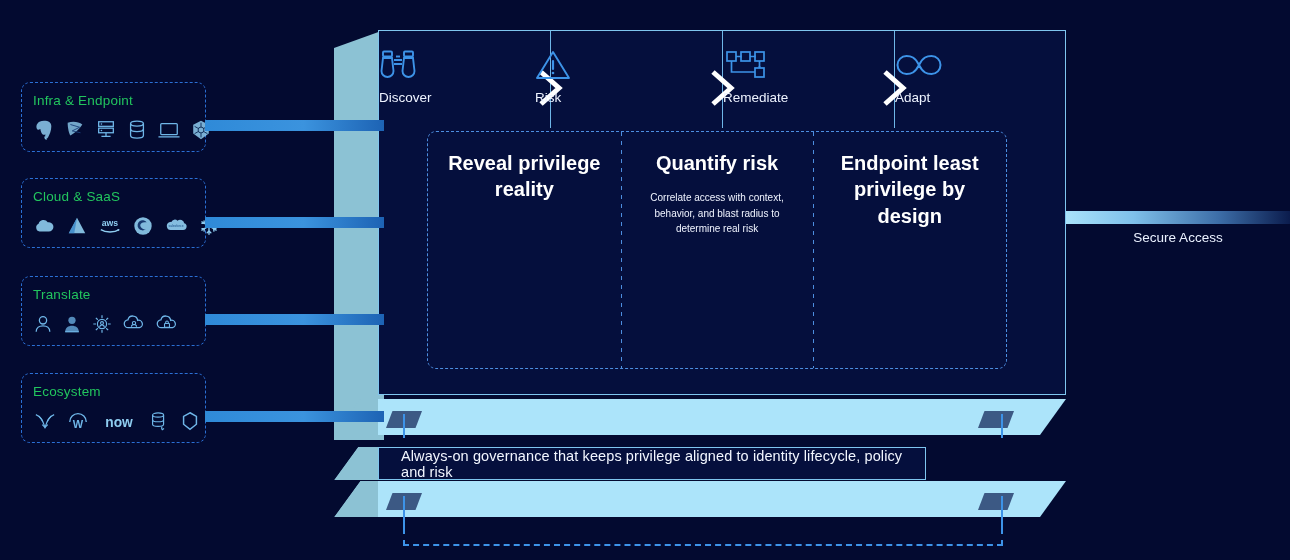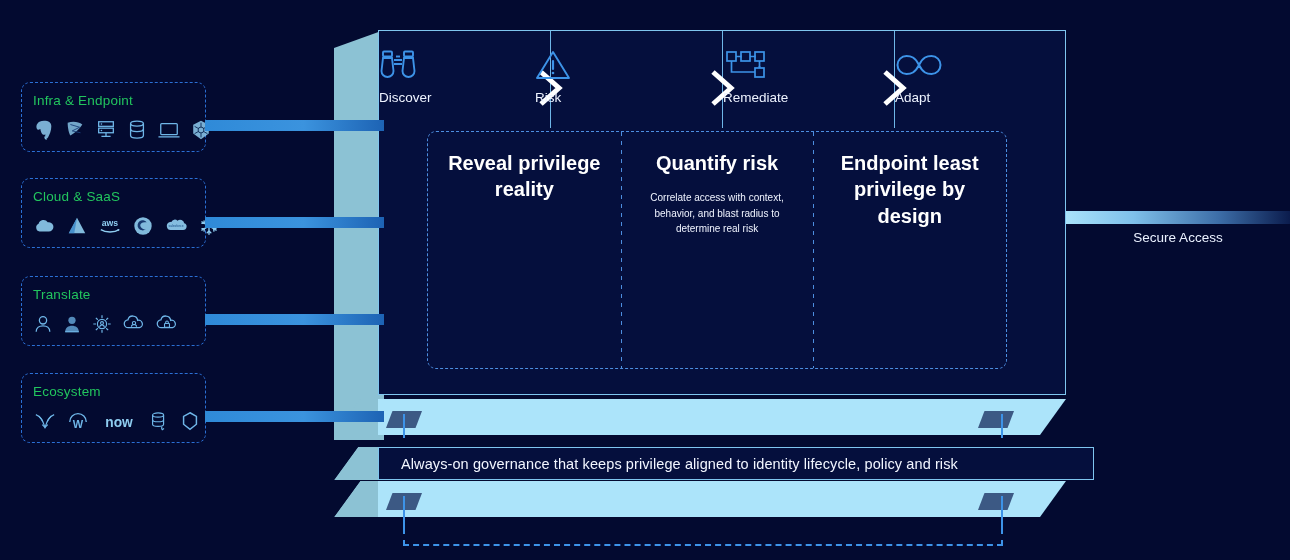--- a/index.html
+++ b/index.html
@@ -78,21 +78,21 @@
   }
   .gov-bar.sk{ clip-path:polygon(0 0,100% 0,calc(100% - 26px) 100%,0 100%); }
   .marker{
     position:absolute; width:36px; height:17px; background:#3c5984;
     clip-path:polygon(18% 0,100% 0,82% 100%,0 100%);
   }
   .vtick{ position:absolute; width:2px; background:#3d93e8; }
 
   
   .gov-banner{
-    position:absolute; left:378px; top:447px; width:716px; height:33px;
+    position:absolute; left:378px; top:447px; width:548px; height:33px;
     border:1px solid #7fc5ef; background:#050f3d;
     display:flex; align-items:center; padding-left:22px;
     font-size:14.5px; color:#f2f6ff; letter-spacing:.1px;
   }
   .gov-banner-side{
     position:absolute; left:334px; top:447px; width:50px; height:33px;
     background:#8cc2d4; clip-path:polygon(100% 0,100% 100%,0 100%,0 0);
     transform:skewX(-36deg); transform-origin:bottom left;
   }
 

